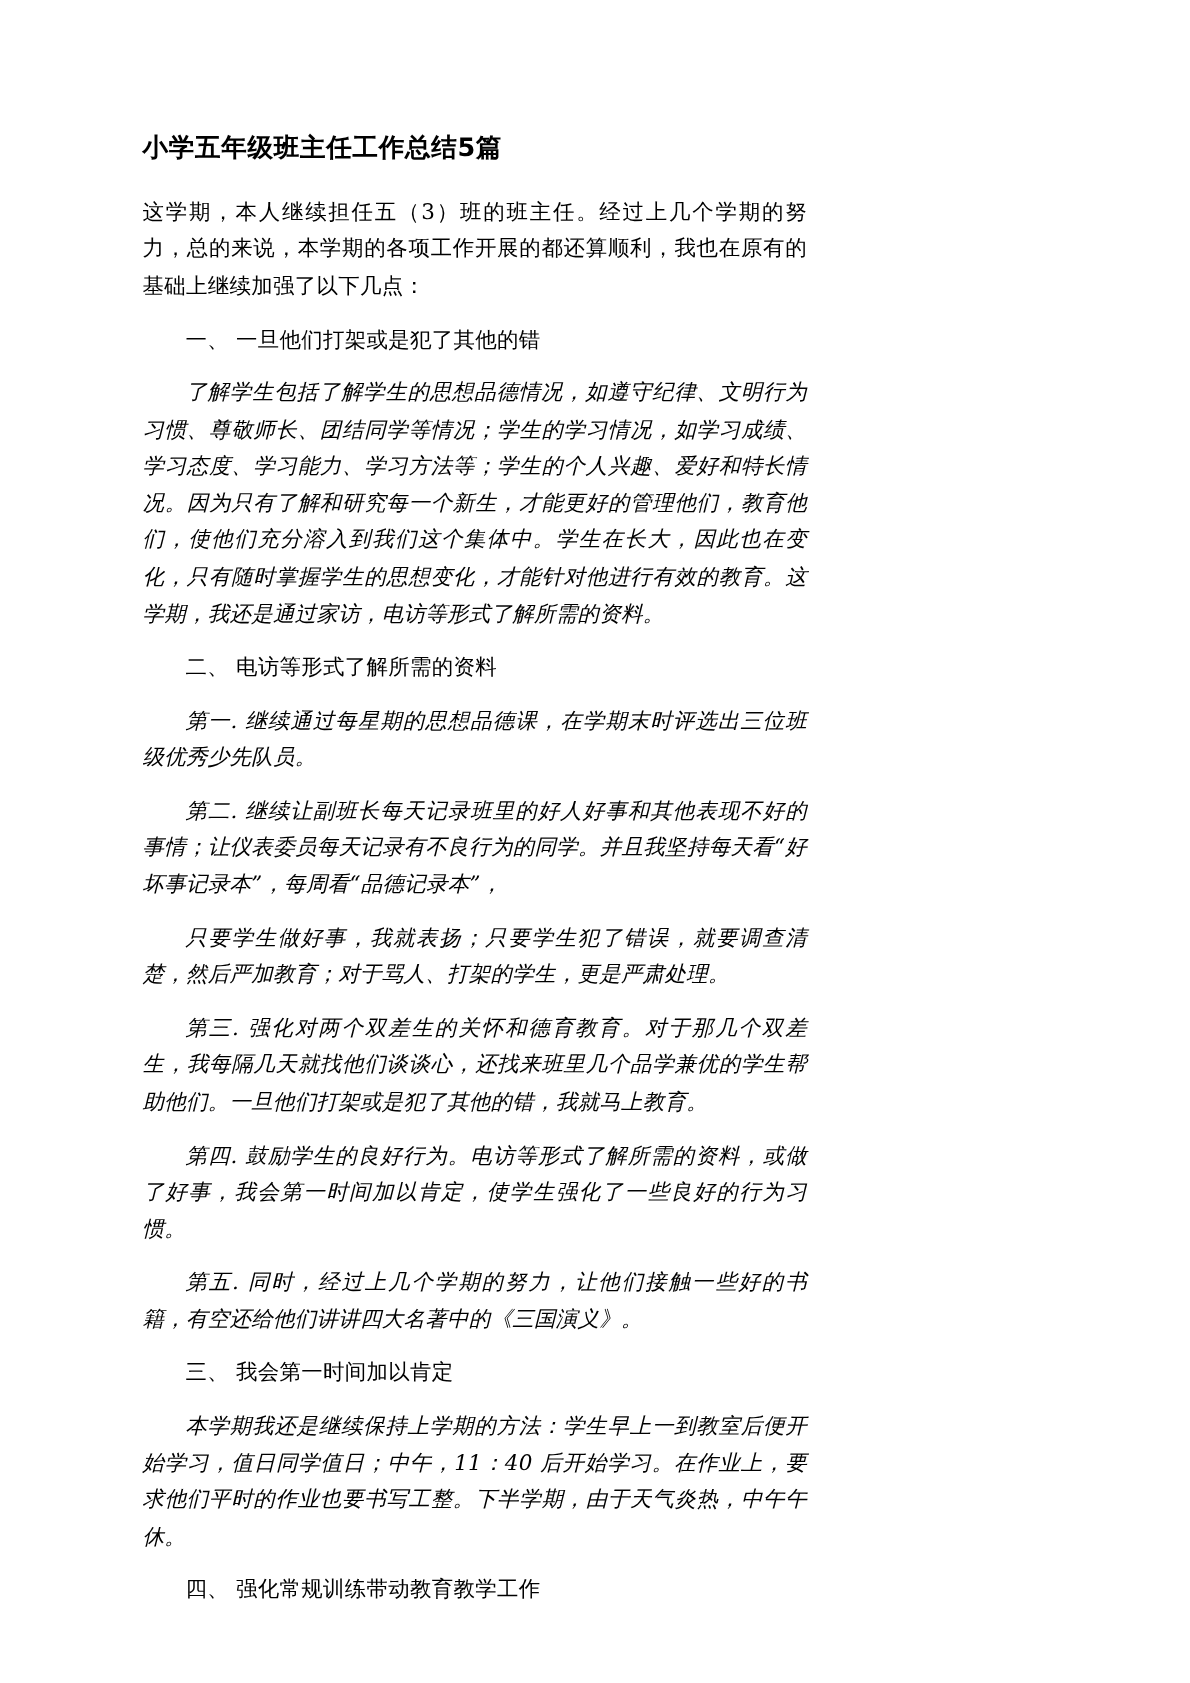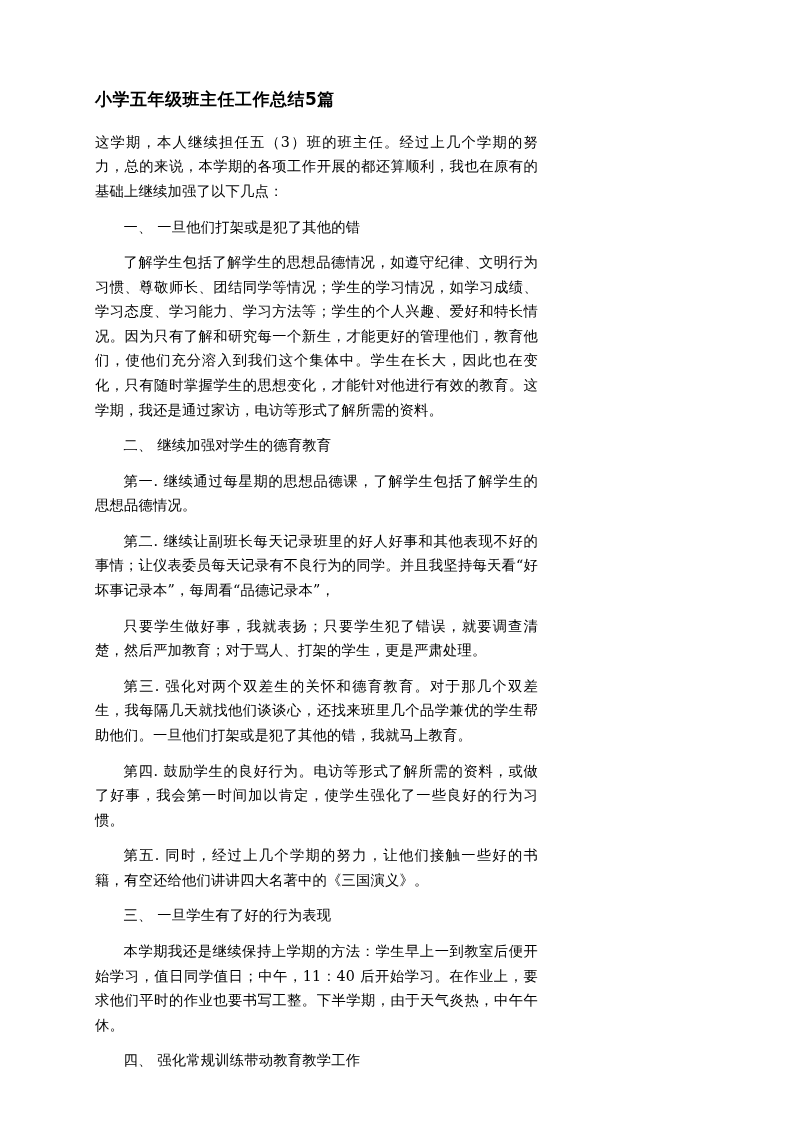--- a/index.html
+++ b/index.html
@@ -31,20 +31,21 @@
   p.para {
     font-size: 14.3px;
     line-height: 1.72;
     margin: 0 0 11px 0;
     text-align: justify;
     text-justify: inter-ideograph;
     letter-spacing: 0.2px;
   }
   p.indent {
     text-indent: 2em;
+    font-style: italic;
   }
   p.heading-line {
     text-indent: 2em;
     font-size: 14.3px;
     line-height: 1.72;
     margin: 0 0 11px 0;
     letter-spacing: 0.2px;
   }
   p.noindent {
     text-indent: 0;
@@ -55,33 +56,33 @@
 
 <div class="page">
   <h1 class="doc-title">小学五年级班主任工作总结5篇</h1>
 
   <p class="para noindent">这学期，本人继续担任五（3）班的班主任。经过上几个学期的努力，总的来说，本学期的各项工作开展的都还算顺利，我也在原有的基础上继续加强了以下几点：</p>
 
   <p class="heading-line">一、 一旦他们打架或是犯了其他的错</p>
 
   <p class="para indent">了解学生包括了解学生的思想品德情况，如遵守纪律、文明行为习惯、尊敬师长、团结同学等情况；学生的学习情况，如学习成绩、学习态度、学习能力、学习方法等；学生的个人兴趣、爱好和特长情况。因为只有了解和研究每一个新生，才能更好的管理他们，教育他们，使他们充分溶入到我们这个集体中。学生在长大，因此也在变化，只有随时掌握学生的思想变化，才能针对他进行有效的教育。这学期，我还是通过家访，电访等形式了解所需的资料。</p>
 
-  <p class="heading-line">二、 继续加强对学生的德育教育</p>
+  <p class="heading-line">二、 电访等形式了解所需的资料</p>
 
-  <p class="para indent">第一. 继续通过每星期的思想品德课，了解学生包括了解学生的思想品德情况。</p>
+  <p class="para indent">第一. 继续通过每星期的思想品德课，在学期末时评选出三位班级优秀少先队员。</p>
 
   <p class="para indent">第二. 继续让副班长每天记录班里的好人好事和其他表现不好的事情；让仪表委员每天记录有不良行为的同学。并且我坚持每天看“好坏事记录本”，每周看“品德记录本”，</p>
 
   <p class="para indent">只要学生做好事，我就表扬；只要学生犯了错误，就要调查清楚，然后严加教育；对于骂人、打架的学生，更是严肃处理。</p>
 
   <p class="para indent">第三. 强化对两个双差生的关怀和德育教育。对于那几个双差生，我每隔几天就找他们谈谈心，还找来班里几个品学兼优的学生帮助他们。一旦他们打架或是犯了其他的错，我就马上教育。</p>
 
   <p class="para indent">第四. 鼓励学生的良好行为。电访等形式了解所需的资料，或做了好事，我会第一时间加以肯定，使学生强化了一些良好的行为习惯。</p>
 
   <p class="para indent">第五. 同时，经过上几个学期的努力，让他们接触一些好的书籍，有空还给他们讲讲四大名著中的《三国演义》。</p>
 
 
-  <p class="heading-line">三、 一旦学生有了好的行为表现</p>
+  <p class="heading-line">三、 我会第一时间加以肯定</p>
 
   <p class="para indent">本学期我还是继续保持上学期的方法：学生早上一到教室后便开始学习，值日同学值日；中午，11：40 后开始学习。在作业上，要求他们平时的作业也要书写工整。下半学期，由于天气炎热，中午午休。</p>
 
   <p class="heading-line">四、 强化常规训练带动教育教学工作</p>
 </div>
 
 </body></html>

